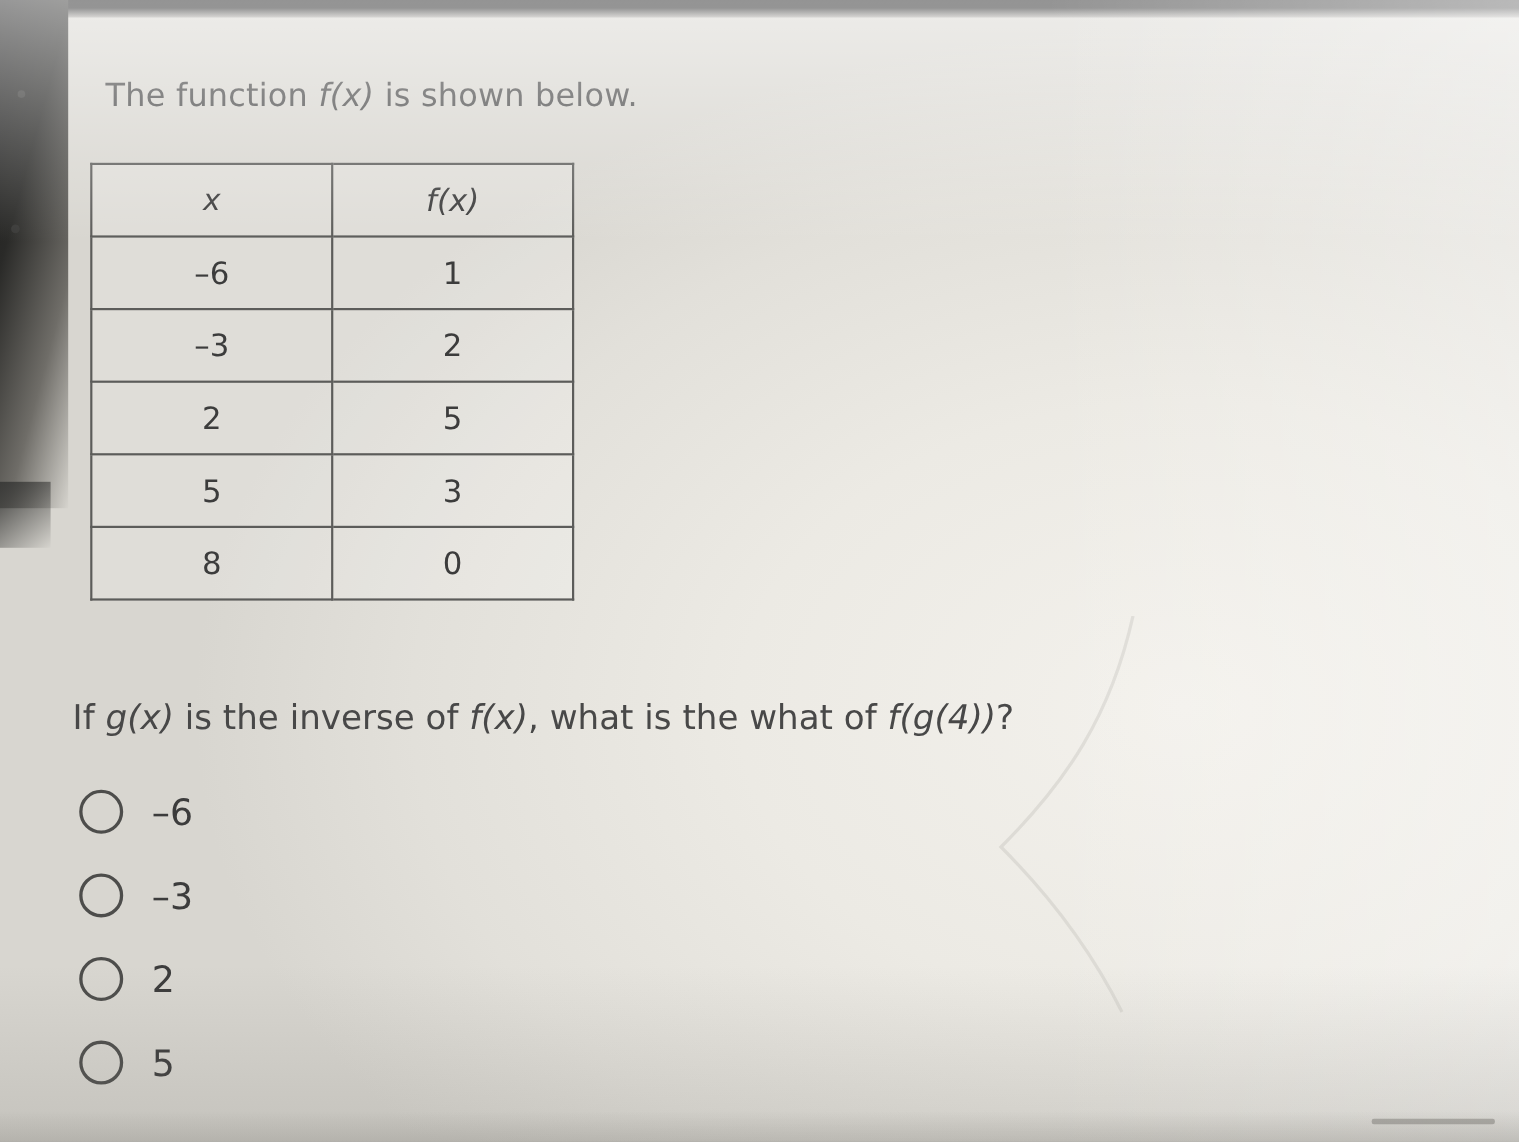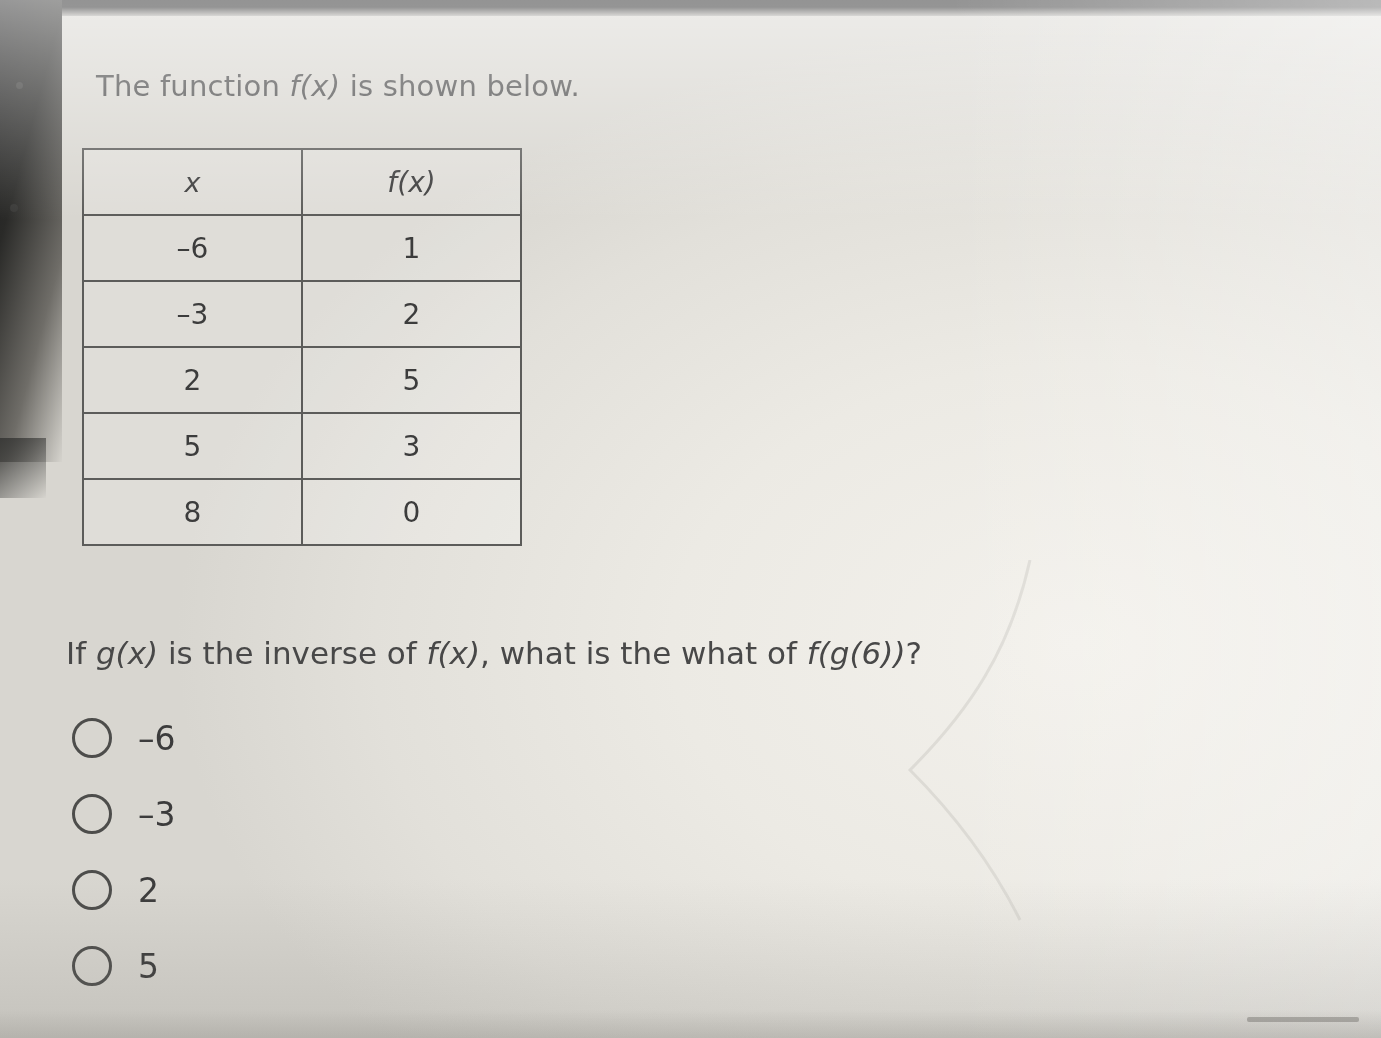--- a/index.html
+++ b/index.html
@@ -183,21 +183,21 @@
         <td>3</td>
       </tr>
       <tr>
         <td>8</td>
         <td>0</td>
       </tr>
     </tbody>
   </table>
 
   <p class="question">
-    <span>If </span><span class="ital">g(x)</span><span> is the inverse of </span><span class="ital">f(x)</span><span>, what is the what of </span><span class="ital">f(g(6))</span><span>?</span>
+    <span>If </span><span class="ital">g(x)</span><span> is the inverse of </span><span class="ital">f(x)</span><span>, what is the what of </span><span class="ital">f(g(4))</span><span>?</span>
   </p>
 
   <div class="choices">
     <div class="choice">
       <span class="radio"></span>
       <span class="choice-label">–6</span>
     </div>
     <div class="choice">
       <span class="radio"></span>
       <span class="choice-label">–3</span>

